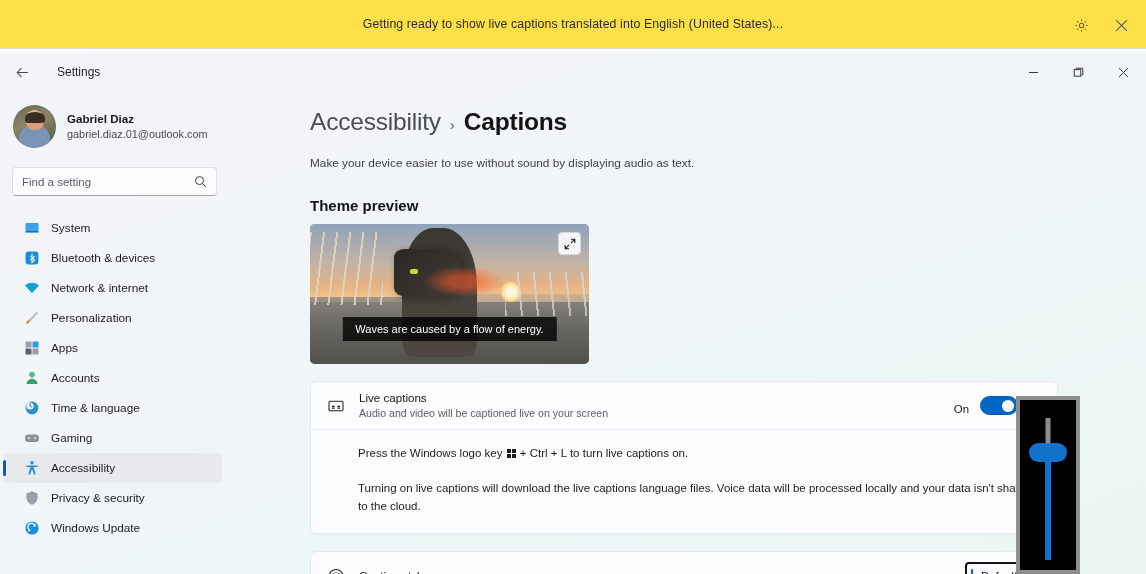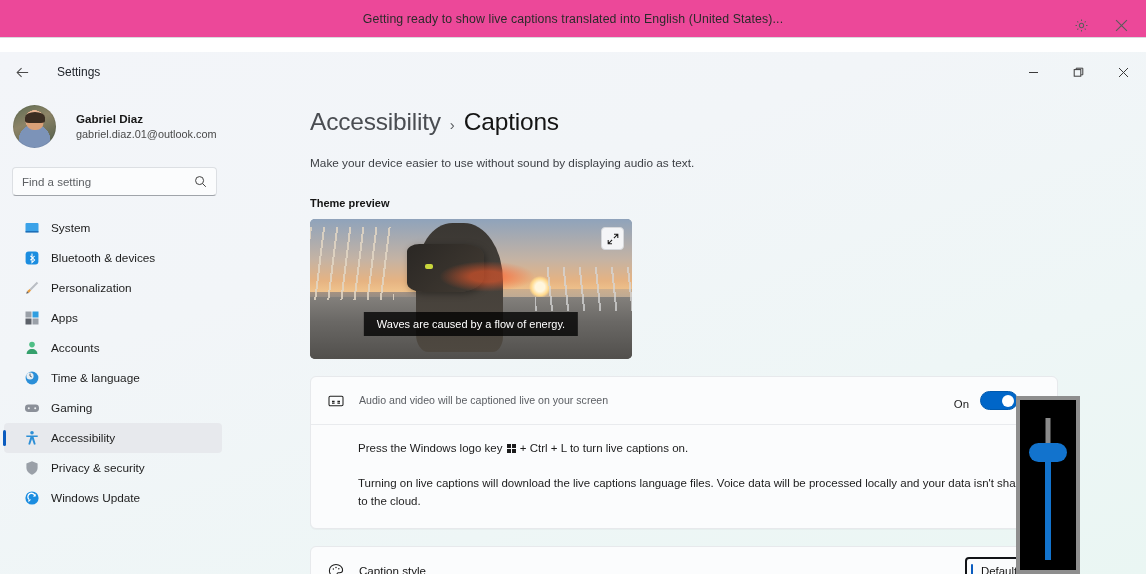--- a/index.html
+++ b/index.html
@@ -6,22 +6,22 @@
   html,body { width:1146px; height:574px; overflow:hidden; }
   body {
     font-family:"Liberation Sans", sans-serif;
     background:#ffffff;
     color:#1b1b1b;
     -webkit-font-smoothing:antialiased;
   }
 
   
   .caption-bar {
-    position:absolute; left:0; top:0; width:1146px; height:38px;
-    background:#ec4899;
+    position:absolute; left:0; top:0; width:1146px; height:49px;
+    background:#fde047;
     border-bottom:1px solid #d8dadd;
     display:flex; align-items:center; justify-content:center;
   }
   .caption-bar-text {
     font-size:12.3px; color:#2b2b2b; letter-spacing:0.01em;
   }
   .caption-bar-actions {
     position:absolute; right:10px; top:0; height:51px;
     display:flex; align-items:center; gap:10px;
   }
@@ -53,21 +53,21 @@
     width:45px; height:40px; display:flex; align-items:center; justify-content:center;
     color:#3b3b3b;
   }
 
   
   .sidebar {
     position:absolute; left:0; top:40px; width:232px; height:482px;
     padding-top:5px;
   }
   .account {
-    display:flex; align-items:center; gap:20px; padding:8px 0 0 13px;
+    display:flex; align-items:center; gap:11px; padding:8px 0 0 13px;
   }
   .avatar {
     width:43px; height:43px; border-radius:50%;
     background:
       radial-gradient(circle at 50% 34%, #e8b593 0 26%, transparent 27%),
       radial-gradient(circle at 50% 82%, #7c93b8 0 38%, transparent 39%),
       linear-gradient(155deg,#5d6b52 0%, #8d8467 40%, #4c5a49 100%);
     position:relative; overflow:hidden; flex:0 0 auto;
     box-shadow:0 0 0 1px rgba(0,0,0,.07) inset;
   }
@@ -112,27 +112,27 @@
   .nav-ic { width:17px; height:17px; display:flex; align-items:center; justify-content:center; flex:0 0 auto;}
 
   
   .content {
     position:absolute; left:232px; top:40px; width:914px; height:482px;
     padding:0 0 0 78px;
   }
   .crumb { margin-top:16px; display:flex; align-items:baseline; gap:9px; }
   .crumb-parent { font-size:24.5px; color:#4a4d52; font-weight:normal; letter-spacing:-.2px;}
   .crumb-sep { font-size:15px; color:#5a5d61; }
-  .crumb-current { font-size:24.5px; color:#141414; font-weight:normal; letter-spacing:-.2px;}
+  .crumb-current { font-size:24.5px; color:#141414; font-weight:bold; letter-spacing:-.2px;}
   .subtitle { margin-top:20px; font-size:11.8px; color:#3c3f44; }
 
-  .section-label { margin-top:27px; font-size:11px; font-weight:bold; color:#141414; }
+  .section-label { margin-top:27px; font-size:15px; font-weight:bold; color:#141414; }
 
   .preview {
-    margin-top:10px; width:322px; height:140px; border-radius:5px; overflow:hidden;
+    margin-top:10px; width:279px; height:140px; border-radius:5px; overflow:hidden;
     position:relative;
     background:
       linear-gradient(to bottom,#7e92ab 0%, #b9a18c 28%, #cfa07a 42%, #8d8a86 58%, #6f6e6d 75%, #55544f 100%);
   }
   .pv-sky{
     position:absolute; left:0; top:0; width:100%; height:52%;
     background:linear-gradient(to bottom,#8fa3bb 0%, #c4b3a4 55%, #e6b382 85%, #f0c48d 100%);
   }
   .pv-sun{
     position:absolute; left:68%; top:41%; width:22px; height:22px; border-radius:50%;
@@ -337,20 +337,28 @@
       <div class="nav-item">
         <span class="nav-ic">
           <svg width="16" height="16" viewBox="0 0 16 16">
               <rect x="1.6" y="1.6" width="12.8" height="12.8" rx="3" fill="#1b8de0"></rect>
               <path d="M8 3.4v9.2l2.6-2.6L6.4 5.8M6.4 10.2l4.2-4.2" stroke="#fff" stroke-width="1.05" fill="none"></path>
             </svg>
         </span>
         <span class="nav-label">Bluetooth &amp; devices</span>
       </div>
 
+      <div class="nav-item">
+        <span class="nav-ic">
+          <svg width="16" height="16" viewBox="0 0 16 16">
+              <path d="M1 5.6C3 3.6 5.4 2.7 8 2.7s5 .9 7 2.9L8 13.2z" fill="#17a0d6"></path>
+            </svg>
+        </span>
+        <span class="nav-label">Network &amp; internet</span>
+      </div>
 
       <div class="nav-item">
         <span class="nav-ic">
           <svg width="16" height="16" viewBox="0 0 16 16">
               <path d="M12.8 1.8l1.4 1.4-7.2 7.2-1.4-1.4z" fill="#b9bdc4"></path>
               <path d="M5.6 9l1.4 1.4-2.2 2.6-1.8-1.8z" fill="#e79a3c"></path>
               <path d="M3 11.2l1.8 1.8-2.6.8z" fill="#5b5f66"></path>
             </svg>
         </span>
         <span class="nav-label">Personalization</span>
@@ -466,20 +474,21 @@
 
     <div class="card">
       <div class="row-main">
         <span class="row-ic">
           <svg width="18" height="18" viewBox="0 0 18 18" fill="none" stroke="currentColor" stroke-width="1.05">
             <rect x="2" y="4.2" width="14" height="9.6" rx="1.2"></rect>
             <path d="M5 9.3h2.6M5 11.1h2.6M10.4 9.3H13M10.4 11.1H13" stroke-width="1.25"></path>
           </svg>
         </span>
         <div class="row-texts">
+          <div class="row-title">Live captions</div>
           <div class="row-sub">Audio and video will be captioned live on your screen</div>
         </div>
         <div class="row-right">
           <span class="toggle-state">On</span>
           <span class="toggle"></span>
           <span class="chev">
             <svg width="13" height="13" viewBox="0 0 14 14" stroke="currentColor" stroke-width="1.1" fill="none">
                 <path d="M2.2 9L7 4.6 11.8 9"></path>
               </svg>
           </span>

